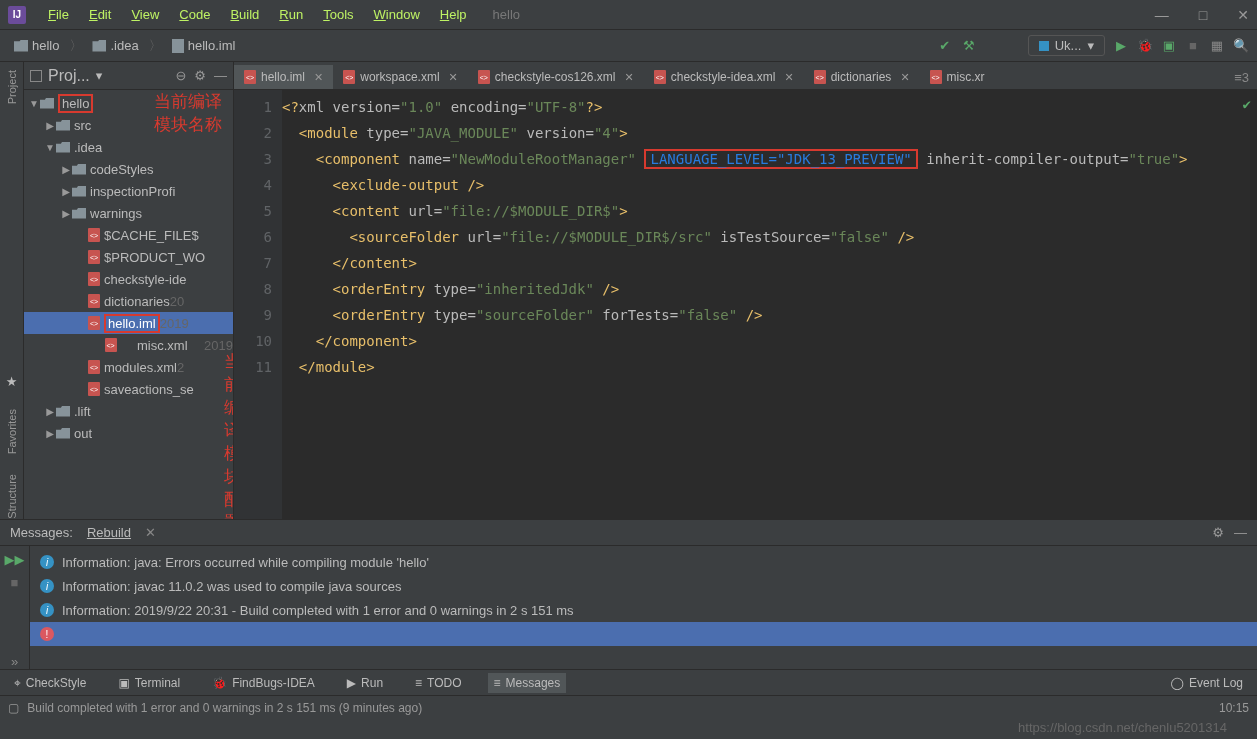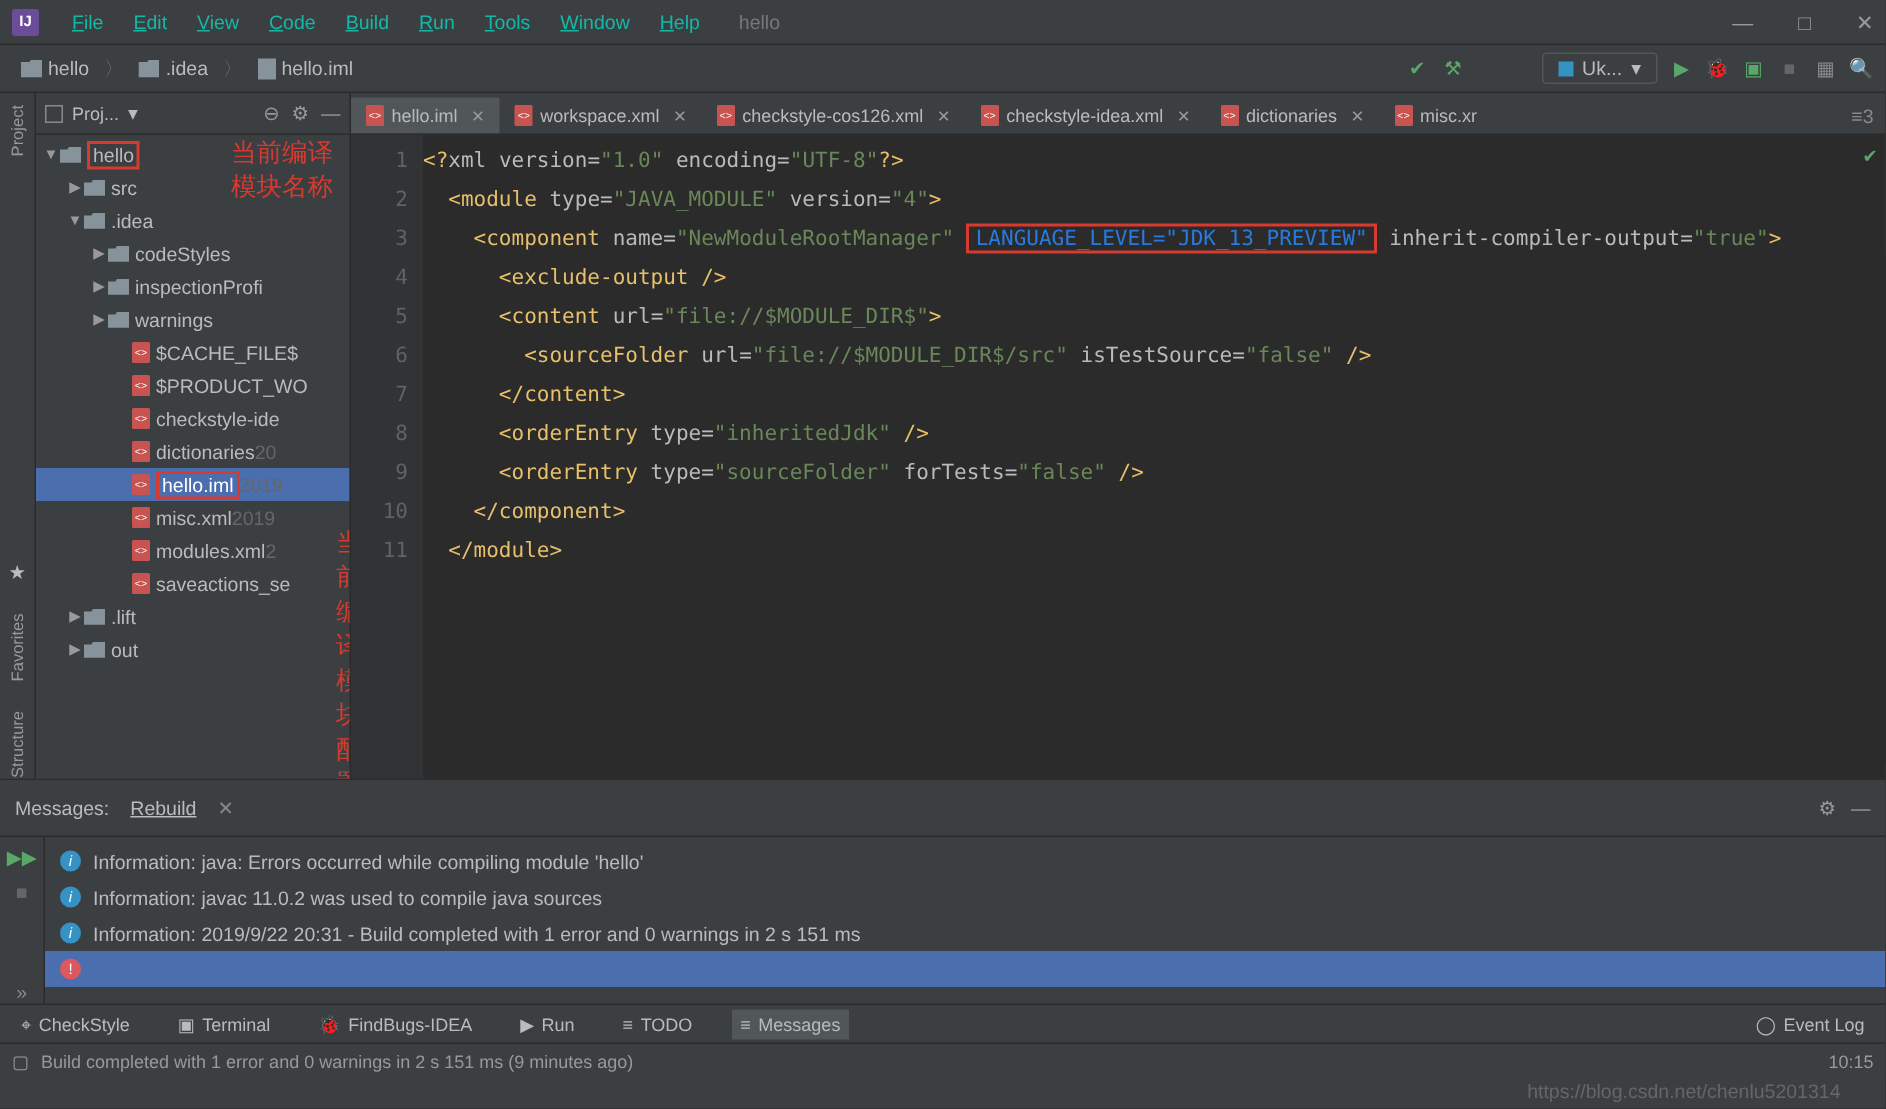--- a/index.html
+++ b/index.html
@@ -1,40 +1,40 @@
 <!DOCTYPE html>
 <html><head>
 <meta charset="utf-8">
 <style>
 * { margin:0; padding:0; box-sizing:border-box; }
 body { font-family:"Segoe UI",Arial,sans-serif; background:#3c3f41; color:#bbb; font-size:13px; overflow:hidden; width:1257px; height:739px; }
 .titlebar { height:30px; background:#3c3f41; display:flex; align-items:center; padding:0 8px; border-bottom:1px solid #2b2b2b; }
 .app-icon { width:18px; height:18px; background:#6b4c9a; border-radius:2px; margin-right:12px; display:flex; align-items:center; justify-content:center; color:#fff; font-size:10px; font-weight:bold; }
-.menu-item { padding:4px 10px; cursor:pointer; color:#14b8a6; }
+.menu-item { padding:4px 10px; cursor:pointer; color:#bef264; }
 .menu-item u { text-decoration:underline; }
 .titlebar-title { margin-left:16px; color:#787878; }
 .window-controls { margin-left:auto; display:flex; gap:30px; color:#999; }
 .window-controls span { cursor:pointer; font-size:14px; }
 .toolbar { height:32px; background:#3c3f41; display:flex; align-items:center; padding:0 8px; border-bottom:1px solid #2b2b2b; }
 .breadcrumb { display:flex; align-items:center; gap:4px; }
 .bc-item { display:flex; align-items:center; gap:4px; padding:2px 6px; }
 .folder-icon { width:14px; height:12px; background:#87939a; clip-path:polygon(0 15%,40% 15%,50% 0,100% 0,100% 100%,0 100%); display:inline-block; }
 .file-icon-iml { width:12px; height:14px; background:#87939a; display:inline-block; position:relative; }
 .bc-sep { color:#666; }
 .toolbar-right { margin-left:auto; display:flex; align-items:center; gap:8px; }
 .run-config { border:1px solid #555; padding:2px 10px; border-radius:3px; display:flex; align-items:center; gap:6px;margin-left:43px; }
 .tb-icon { width:16px; height:16px; cursor:pointer; display:flex; align-items:center; justify-content:center; }
 .play-green { color:#59a869; }
 .bug-green { color:#59a869; }
 .main { display:flex; height:calc(100% - 30px - 32px - 220px); }
 .left-rail { width:24px; background:#3c3f41; border-right:1px solid #2b2b2b; display:flex; flex-direction:column; align-items:center; padding-top:8px; gap:20px; }
 .rail-label { writing-mode:vertical-rl; transform:rotate(180deg); font-size:11px; color:#999; }
 .project-panel { width:210px; background:#3c3f41; border-right:1px solid #2b2b2b; display:flex; flex-direction:column; }
 .panel-header { height:28px; display:flex; align-items:center; padding:0 6px; gap:6px; border-bottom:1px solid #2b2b2b; }
-.panel-header-title { font-size:12px; }
+.panel-header-title { font-size:16px; }
 .panel-header-icons { margin-left:auto; display:flex; gap:8px; color:#999; }
 .tree { flex:1; overflow:hidden; padding:2px 0; }
 .tree-row { display:flex; align-items:center; height:22px; padding-left:4px; cursor:pointer; }
 .tree-row.selected { background:#4b6eaf; color:#fff; }
 .arrow { width:12px; text-align:center; color:#999; font-size:10px; }
 .tree-label { margin-left:4px; white-space:nowrap; }
 .folder-icon2 { width:14px; height:11px; background:#87939a; clip-path:polygon(0 20%,35% 20%,45% 0,100% 0,100% 100%,0 100%); }
 .xml-icon { width:12px; height:14px; background:#c75450; border-radius:1px; position:relative; display:inline-flex; align-items:center; justify-content:center; font-size:7px; color:#fff; }
 .hl-red { border:2px solid #d73a2f; padding:0 2px; }
 .annotation-red { color:#d73a2f; font-size:17px; position:absolute; font-weight:500; }
@@ -44,21 +44,21 @@
 .tab.active { background:#515658; }
 .tab-close { color:#999; font-size:11px; margin-left:4px; }
 .code { flex:1; display:flex; font-family:Consolas,monospace; font-size:14px; position:relative; }
 .gutter { width:48px; background:#313335; text-align:right; padding:4px 10px 4px 4px; color:#606366; line-height:26px; }
 .code-lines { flex:1; padding:4px 0; line-height:26px; white-space:pre; overflow:hidden; }
 .c-tag { color:#e8bf6a; }
 .c-attr { color:#bababa; }
 .c-str { color:#6a8759; }
 .hl-box { border:2px solid #d73a2f; padding:0 4px; color:#287bde; }
 .messages-panel { height:150px; background:#3c3f41; border-top:1px solid #2b2b2b; display:flex; flex-direction:column; }
-.msg-header { height:38px; display:flex; align-items:center; padding:0 10px; gap:14px; border-bottom:1px solid #2b2b2b; }
+.msg-header { height:26px; display:flex; align-items:center; padding:0 10px; gap:14px; border-bottom:1px solid #2b2b2b; }
 .msg-header-right { margin-left:auto; display:flex; gap:10px; color:#999; }
 .msg-body { flex:1; display:flex; }
 .msg-rail { width:30px; border-right:1px solid #2b2b2b; display:flex; flex-direction:column; align-items:center; padding-top:6px; gap:8px; color:#59a869; }
 .msg-content { flex:1; padding:4px 0; }
 .msg-row { display:flex; align-items:center; height:24px; padding-left:10px; gap:8px; }
 .msg-row.sel { background:#4b6eaf; color:#fff; }
 .info-icon { width:14px; height:14px; border-radius:50%; background:#3592c4; color:#fff; display:flex; align-items:center; justify-content:center; font-size:10px; font-style:italic; }
 .err-icon { width:14px; height:14px; border-radius:50%; background:#db5860; color:#fff; display:flex; align-items:center; justify-content:center; font-size:10px; }
 .bottom-tabs { height:26px; background:#3c3f41; border-top:1px solid #2b2b2b; display:flex; align-items:center; padding:0 8px; gap:20px; font-size:12px; }
 .btab { display:flex; align-items:center; gap:5px; cursor:pointer; padding:3px 6px; }
@@ -196,21 +196,21 @@
           <span class="xml-icon">&lt;&gt;</span>
           <span class="tree-label">dictionaries</span>
           <span style="color: rgb(102, 102, 102);"> 20</span>
         </div>
         <div class="tree-row selected" style="padding-left: 52px;">
           <span class="arrow"></span>
           <span class="xml-icon">&lt;&gt;</span>
           <span class="tree-label hl-red">hello.iml</span>
           <span style="color: rgb(102, 102, 102);"> 2019</span>
         </div>
-        <div class="tree-row" style="padding-left: 52px;">
+        <div class="tree-row" style="padding-left: 52px; justify-content: space-between;">
           <span class="arrow"></span>
           <span class="xml-icon">&lt;&gt;</span>
           <span class="tree-label">misc.xml</span>
           <span style="color: rgb(102, 102, 102);"> 2019</span>
         </div>
         <div class="tree-row" style="padding-left: 52px;">
           <span class="arrow"></span>
           <span class="xml-icon">&lt;&gt;</span>
           <span class="tree-label">modules.xml</span>
           <span style="color: rgb(102, 102, 102);"> 2</span>

